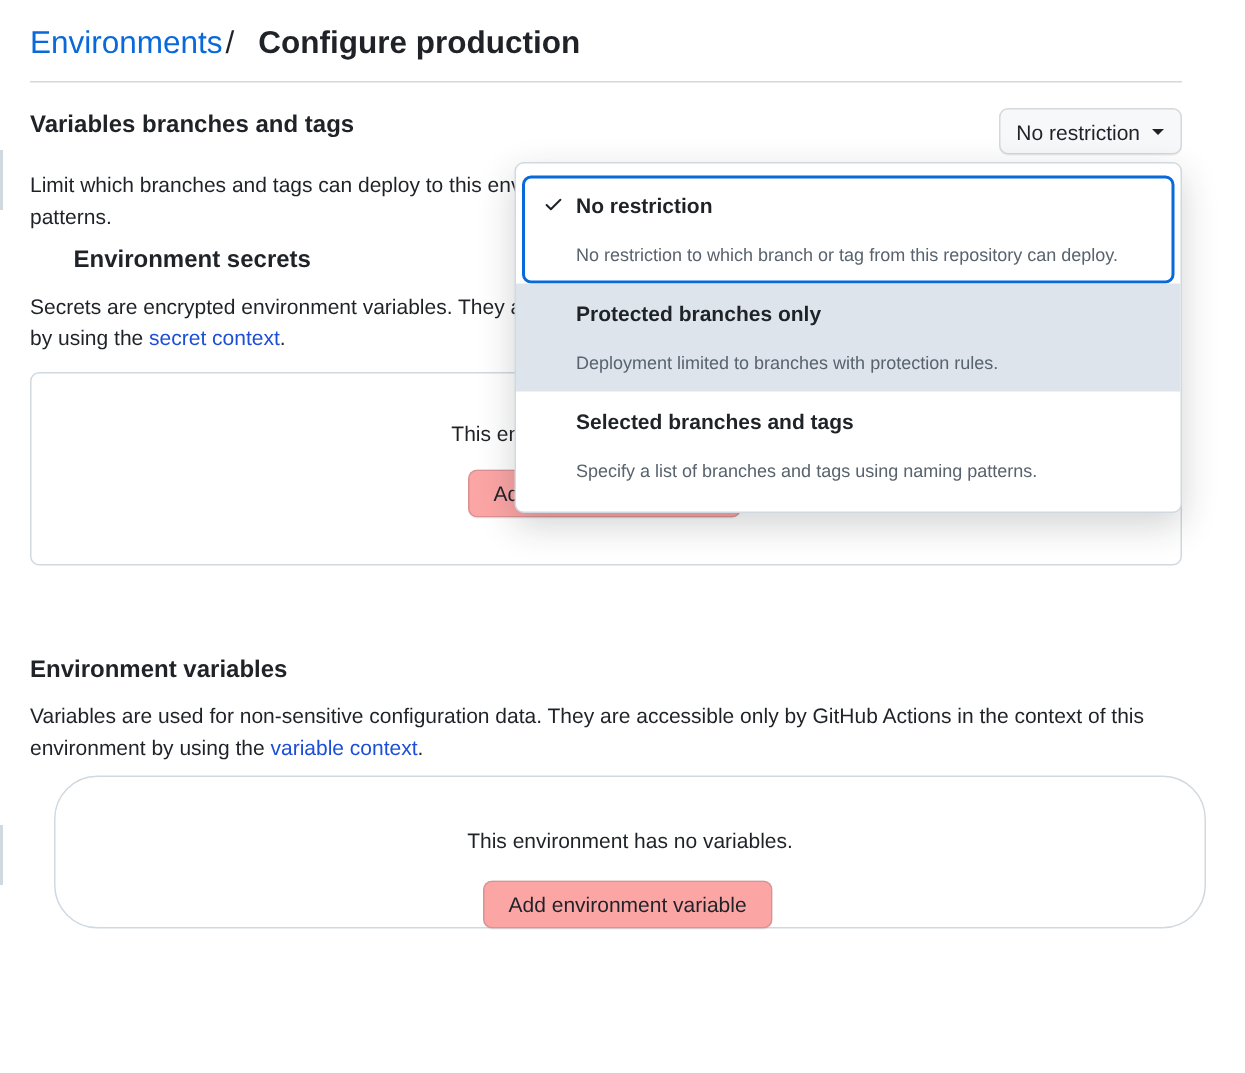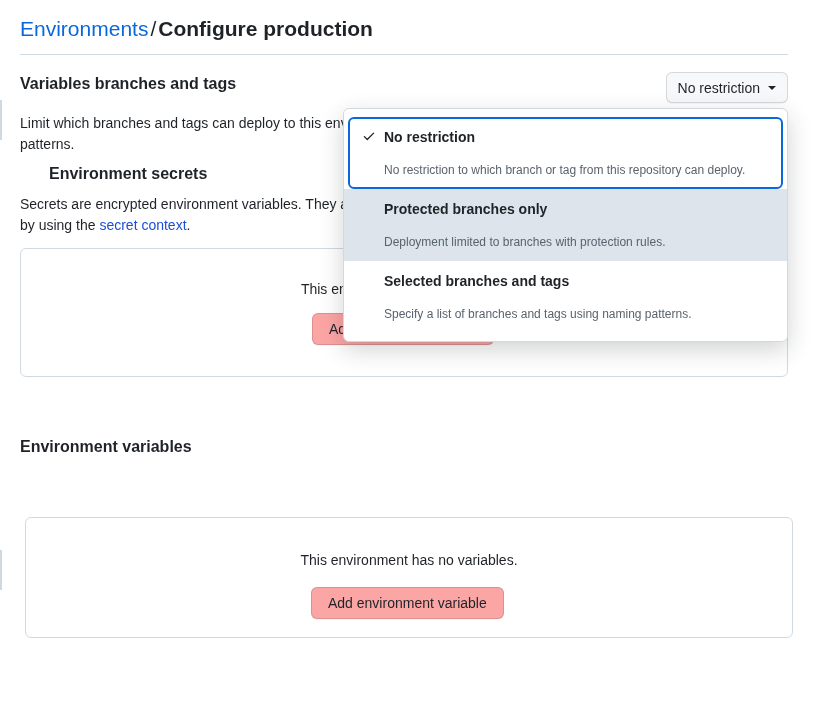--- a/index.html
+++ b/index.html
@@ -42,20 +42,21 @@
     cursor: pointer;
   }
   .breadcrumb .sep {
     color: #1f2328;
     font-weight: 400;
     padding: 0 2px;
   }
   .breadcrumb .crumb-current {
     color: #1f2328;
     font-weight: 600;
+    margin-left: 14px;
   }
 
   .hr {
     position: absolute;
     left: 20px;
     top: 54px;
     width: 768px;
     height: 1px;
     background: #d1d9e0;
   }
@@ -232,24 +233,25 @@
   }
   .sec-vars-desc {
     position: absolute;
     left: 20px;
     top: 467px;
     width: 770px;
     font-size: 14px;
     line-height: 21px;
   }
   .box-vars {
-    left: 25px;
+    left: 36px;
     top: 517px;
     width: 768px;
-    height: 121px;
+    height: 102px;
+    border-radius: 29px;
   }
 
   
   .edge-tick {
     position: absolute;
     left: 0;
     width: 2px;
     background: #d1d9e0;
   }
 </style>
@@ -301,19 +303,20 @@
 
   <div class="sec-secrets-title">Environment secrets</div>
   <div class="sec-secrets-desc"><span>Secrets are encrypted environment variables. They are accessible only by GitHub Actions in the context of this environment by using the </span><a class="inline-link">secret context</a><span>.</span></div>
 
   <div class="box box-secrets">
     <div class="box-empty-text" style="top:30px;">This environment has no secrets.</div>
     <div class="btn-gray" style="left:291px;top:64px;">Add environment secret</div>
   </div>
 
   <div class="sec-vars-title">Environment variables</div>
+  <div class="sec-vars-desc"><span>Variables are used for non-sensitive configuration data. They are accessible only by GitHub Actions in the context of this environment by using the </span><a class="inline-link">variable context</a><span>.</span></div>
 
   <div class="box box-vars">
     <div class="box-empty-text" style="top:32px;">This environment has no variables.</div>
     <div class="btn-gray" style="left:285px;top:69px;">Add environment variable</div>
   </div>
 
 </div>
 
 </body></html>

